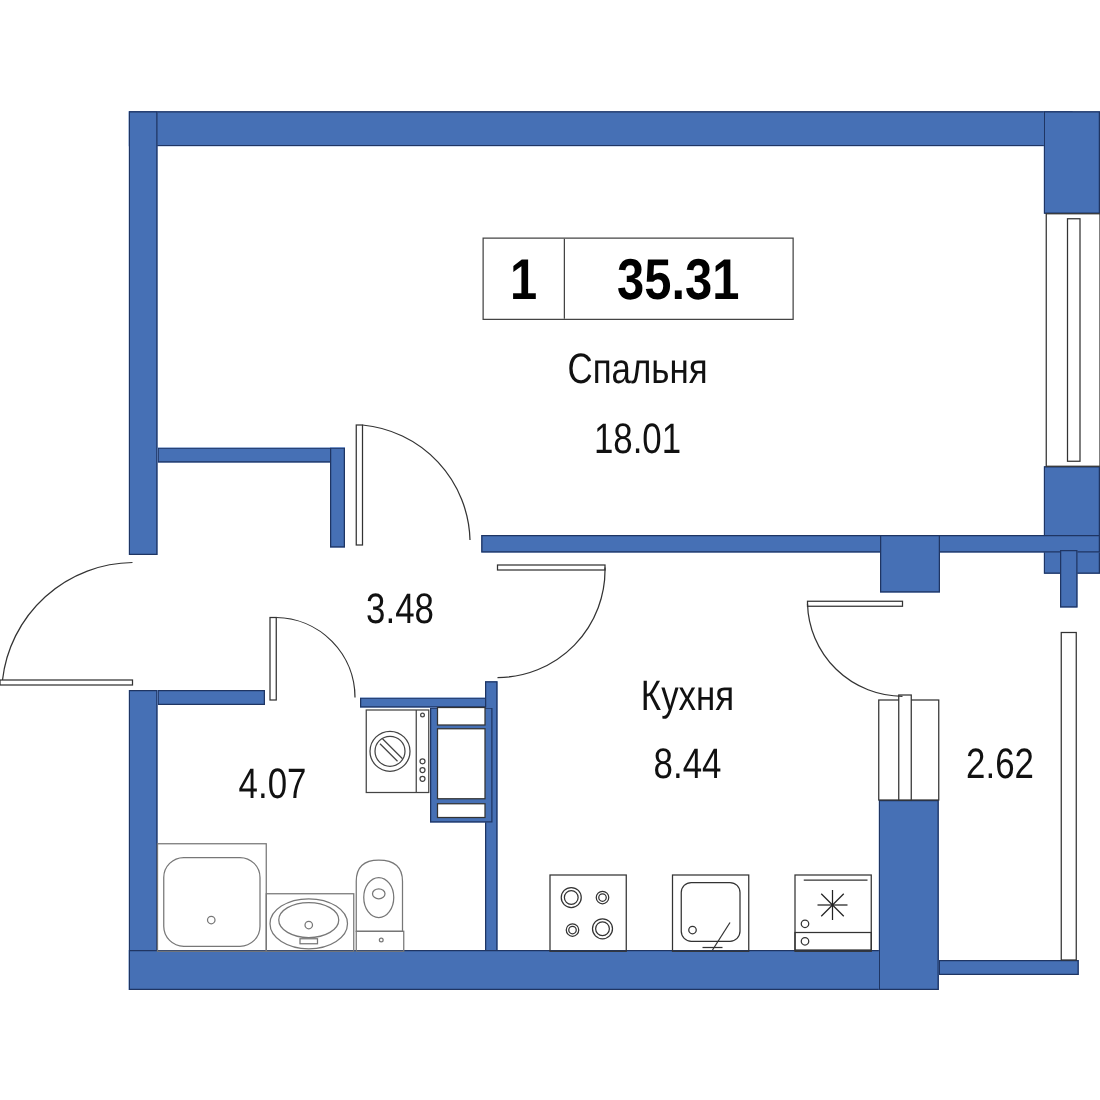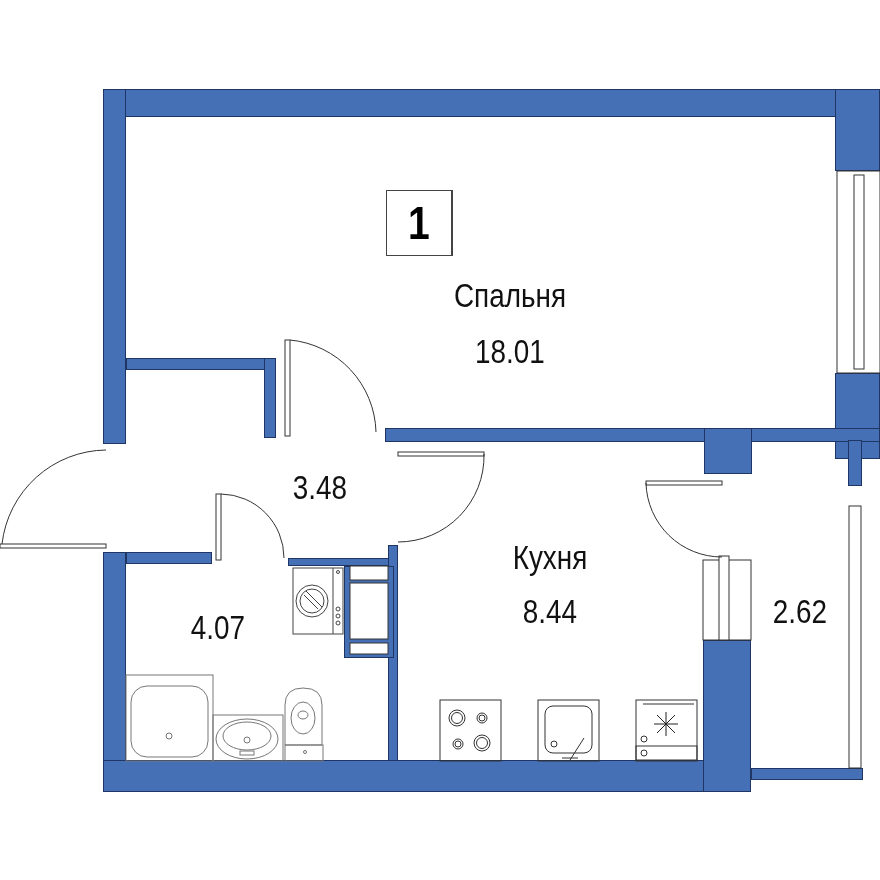--- a/index.html
+++ b/index.html
@@ -136,20 +136,23 @@
         <line x1="-9" y1="-9" x2="9" y2="9"></line>
         <line x1="-9" y1="9" x2="9" y2="-9"></line>
       </g>
     </g>
   </svg>
 
   <div class="badge">
     <div class="rooms">
         <span>1</span>
       </div>
+    <div class="area">
+        <span>35.31</span>
+      </div>
   </div>
 
   <div class="label lbl-lg" style="left:420px;top:276px;width:180px;">Спальня</div>
   <div class="label lbl-lg" style="left:420px;top:332px;width:180px;">18.01</div>
 
   <div class="label lbl-lg" style="left:260px;top:468px;width:120px;">3.48</div>
 
   <div class="label lbl-lg" style="left:158px;top:608px;width:120px;">4.07</div>
 
   <div class="label lbl-lg" style="left:460px;top:538px;width:180px;">Кухня</div>

